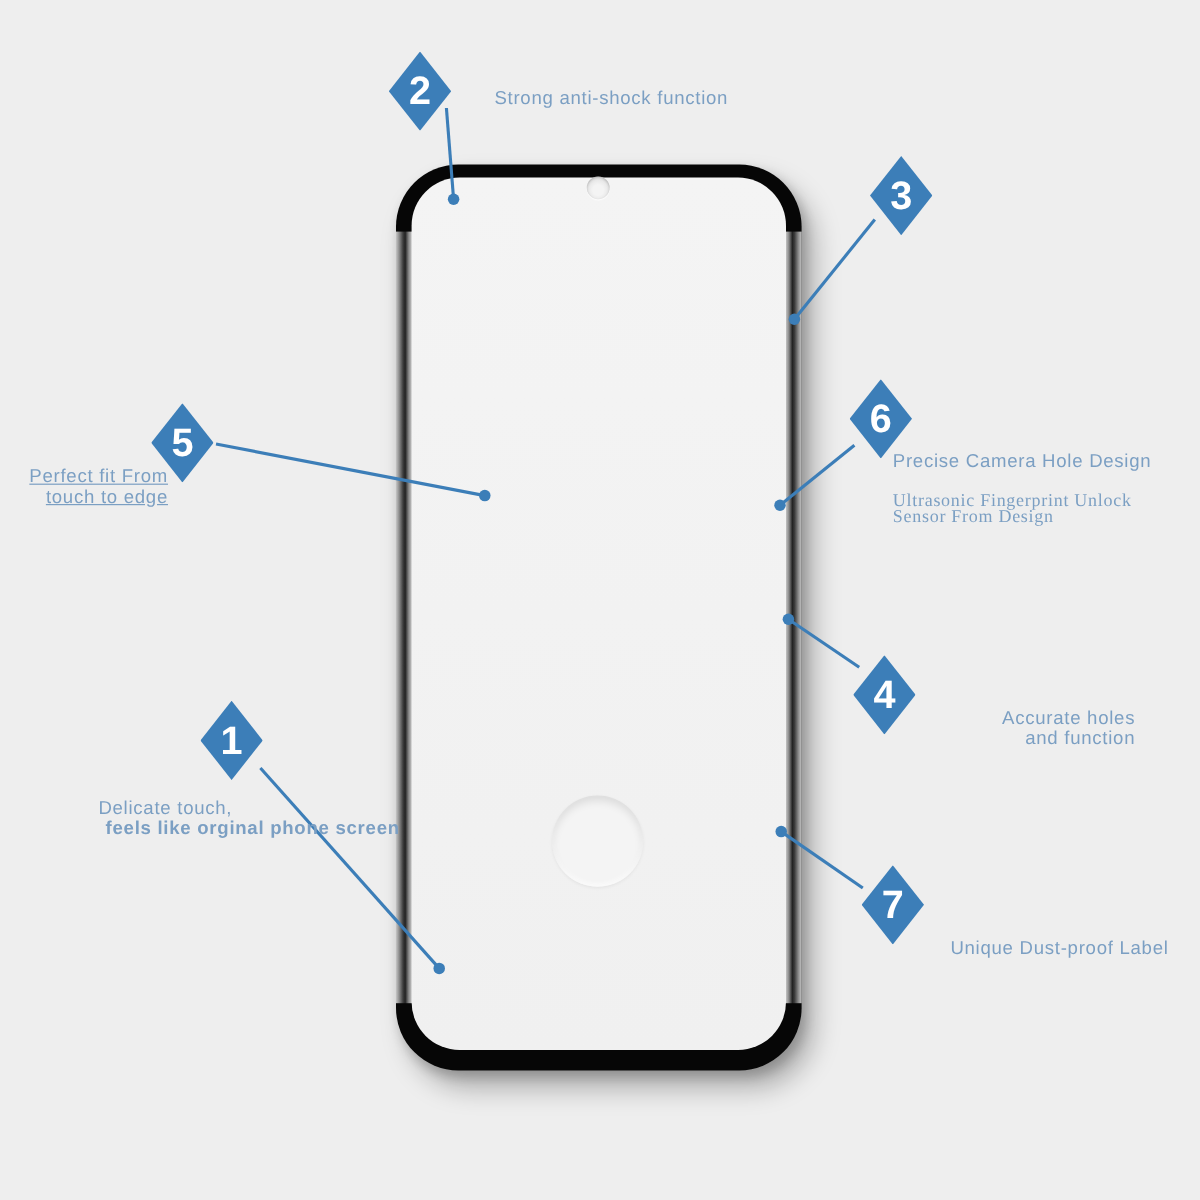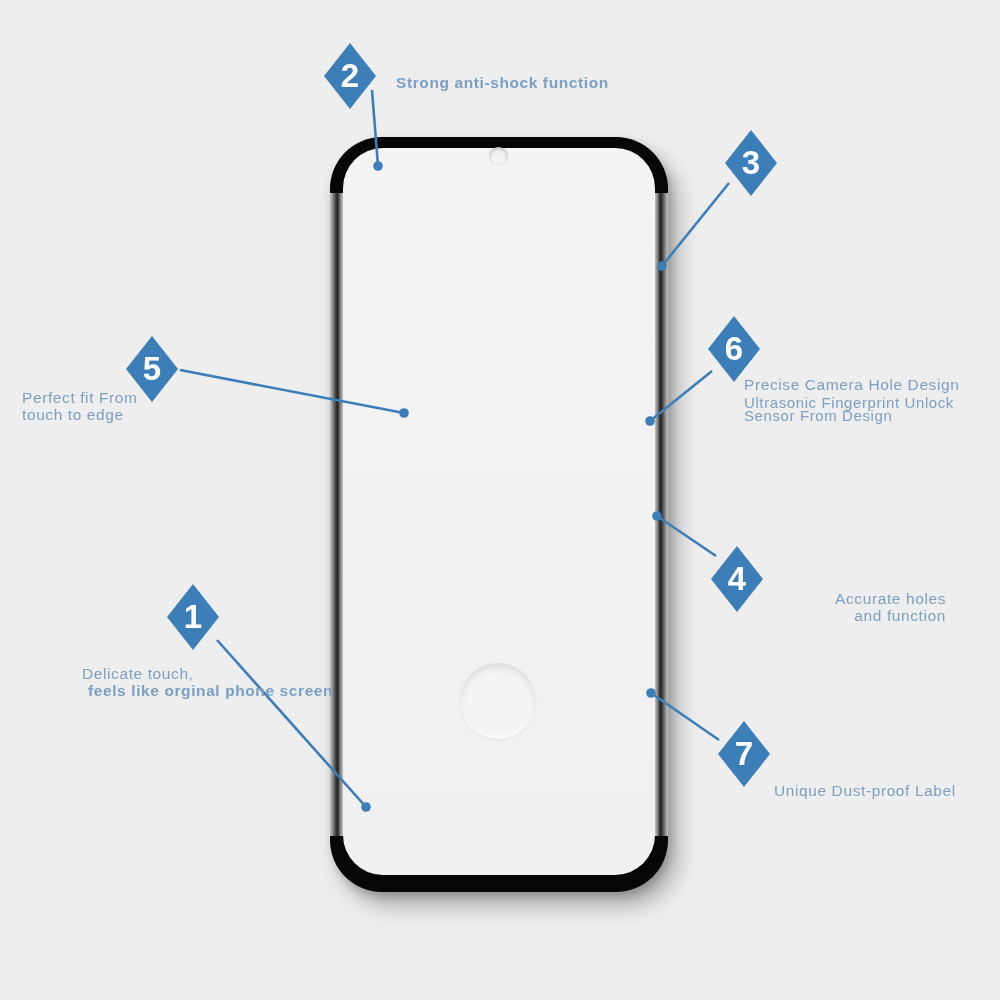--- a/index.html
+++ b/index.html
@@ -67,28 +67,28 @@
   #d7 { left:718px; top:721px; }
 
   
   .flabel {
     position:absolute; color: var(--labelc, #7b9fc3);
     font-size:15.5px; letter-spacing:0.6px; line-height:16.5px; white-space:nowrap;
   }
   .flabel span { display:block; }
   #l1 { left:82px;  top:666px; }
   #l1 .indent { padding-left:6px;font-weight:bold; }
-  #l2 { left:396px; top:75px;font-weight:bold;  }
+  #l2 { left:412px; top:75px;  }
   #l3 { left:775px; top:182px; }
   #l3 .indent { padding-left:6px; }
   #l4 { left:828px; top:590px; width:118px; text-align:right; line-height:17px; }
-  #l5 { left:22px;  top:390px; width:118px; text-align:left; }
+  #l5 { left:22px;  top:390px; width:118px; text-align:right;text-decoration:underline; }
   #l6 { left:744px; top:377px; }
-  #l6 .p2 { margin-top:2px; line-height:13.5px; font-size:15px; }
-  #l7 { left:774px; top:783px; }
+  #l6 .p2 { margin-top:18px; line-height:13.5px; font-size:15px;font-family:Liberation Serif, serif; }
+  #l7 { left:792px; top:783px; }
 </style>
 </head>
 <body>
 
 <div class="stage" style="--bg: #eeeeee; --accent: #3c7eb8; --labelc: #7b9fc3;">
 
   <div class="phone">
     <div class="edge edge-left"></div>
     <div class="edge edge-right"></div>
     <div class="screen">

